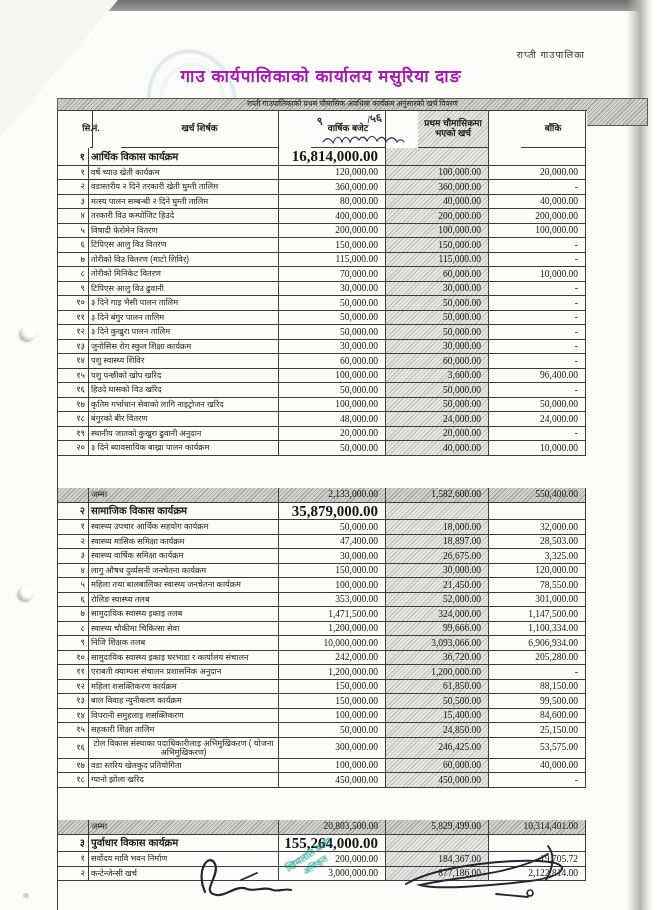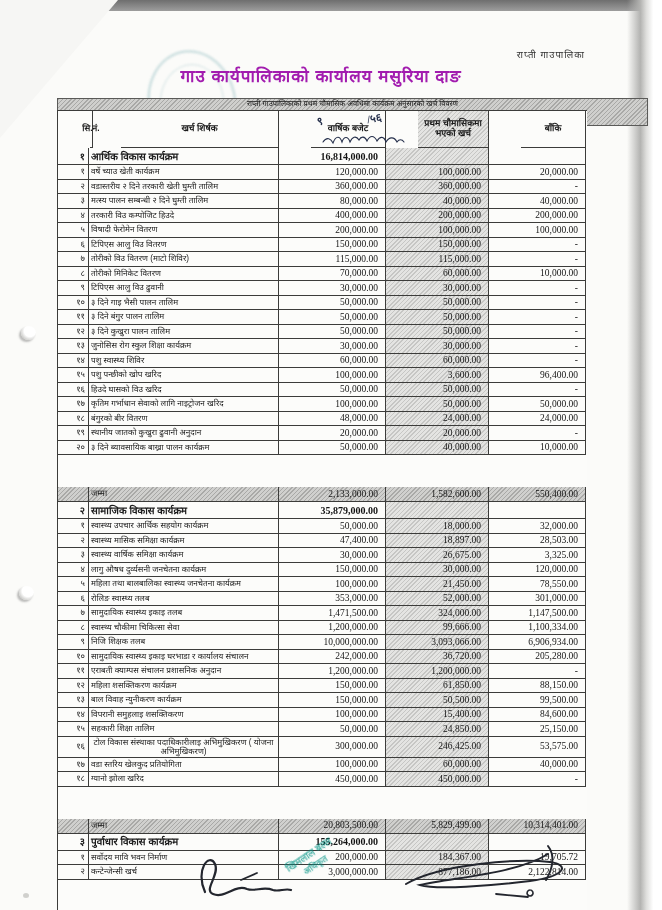--- a/index.html
+++ b/index.html
@@ -46,21 +46,21 @@
   .cell { border-right:1px solid #3c3c3a; border-bottom:1px solid #3c3c3a;
     display:flex; align-items:center; min-height:14.5px; line-height:1.1; }
   .cell.sn { justify-content:flex-end; padding-right:3px; font-size:8.5px; }
   .cell.label { padding:1px 2px; font-size:8.2px;text-align:center; }
   .cell.num { justify-content:flex-end; padding-right:7px;
     font-family:"Liberation Serif", serif; font-size:9.5px; color:#141414; }
   .hatch { background:repeating-linear-gradient(135deg,#c6c6c4 0 1px,#e4e4e2 1px 3px); }
   .section-row .cell { min-height:17px; }
   .section-row .sn { font-size:10px; font-weight:bold; }
   .section-row .label { font-size:10px; font-weight:bold; }
-  .section-row .num { font-size:10px; font-weight:bold; }
+  .section-row .num { font-size:15px; font-weight:bold; }
   .total-row .cell { min-height:15px;
     background:repeating-linear-gradient(135deg,#a9a9a7 0 1px,#d0d0ce 1px 3px);margin-top:32px; }
   .total-row .label { font-size:8.5px; }
 
   
   .head-row .cell { min-height:37px; justify-content:center; text-align:center;
     font-size:9px; font-weight:bold; padding:1px;margin-left:32px; }
   .head-row .hd-sn { font-size:8.5px; }
   .budget-head { position:relative; flex-direction:column; }
   .hand { font-family:"Liberation Serif", serif; color:#26304c; font-weight:bold; }

